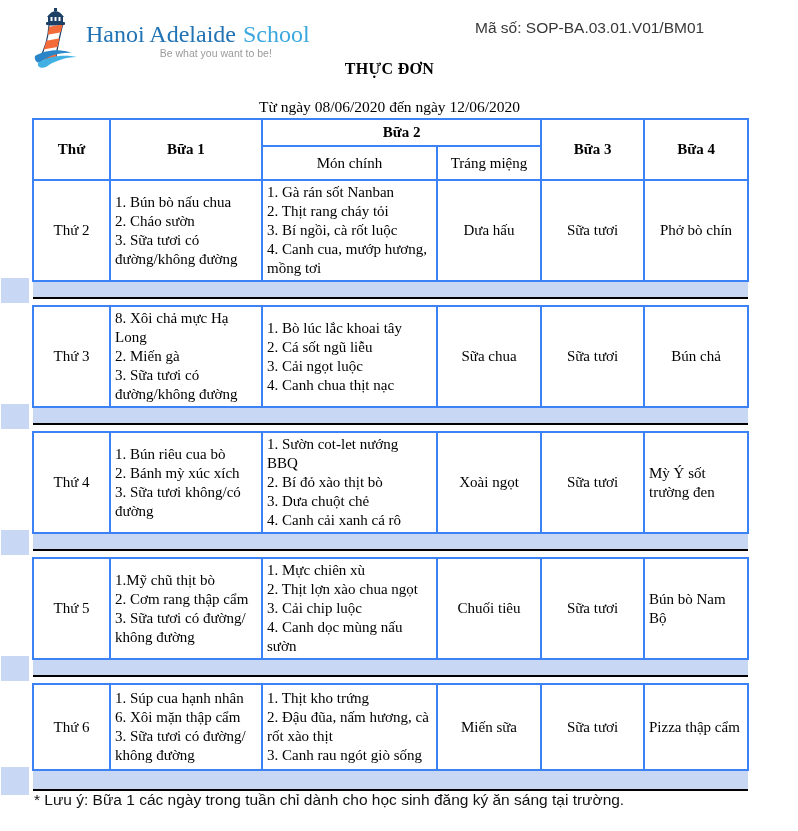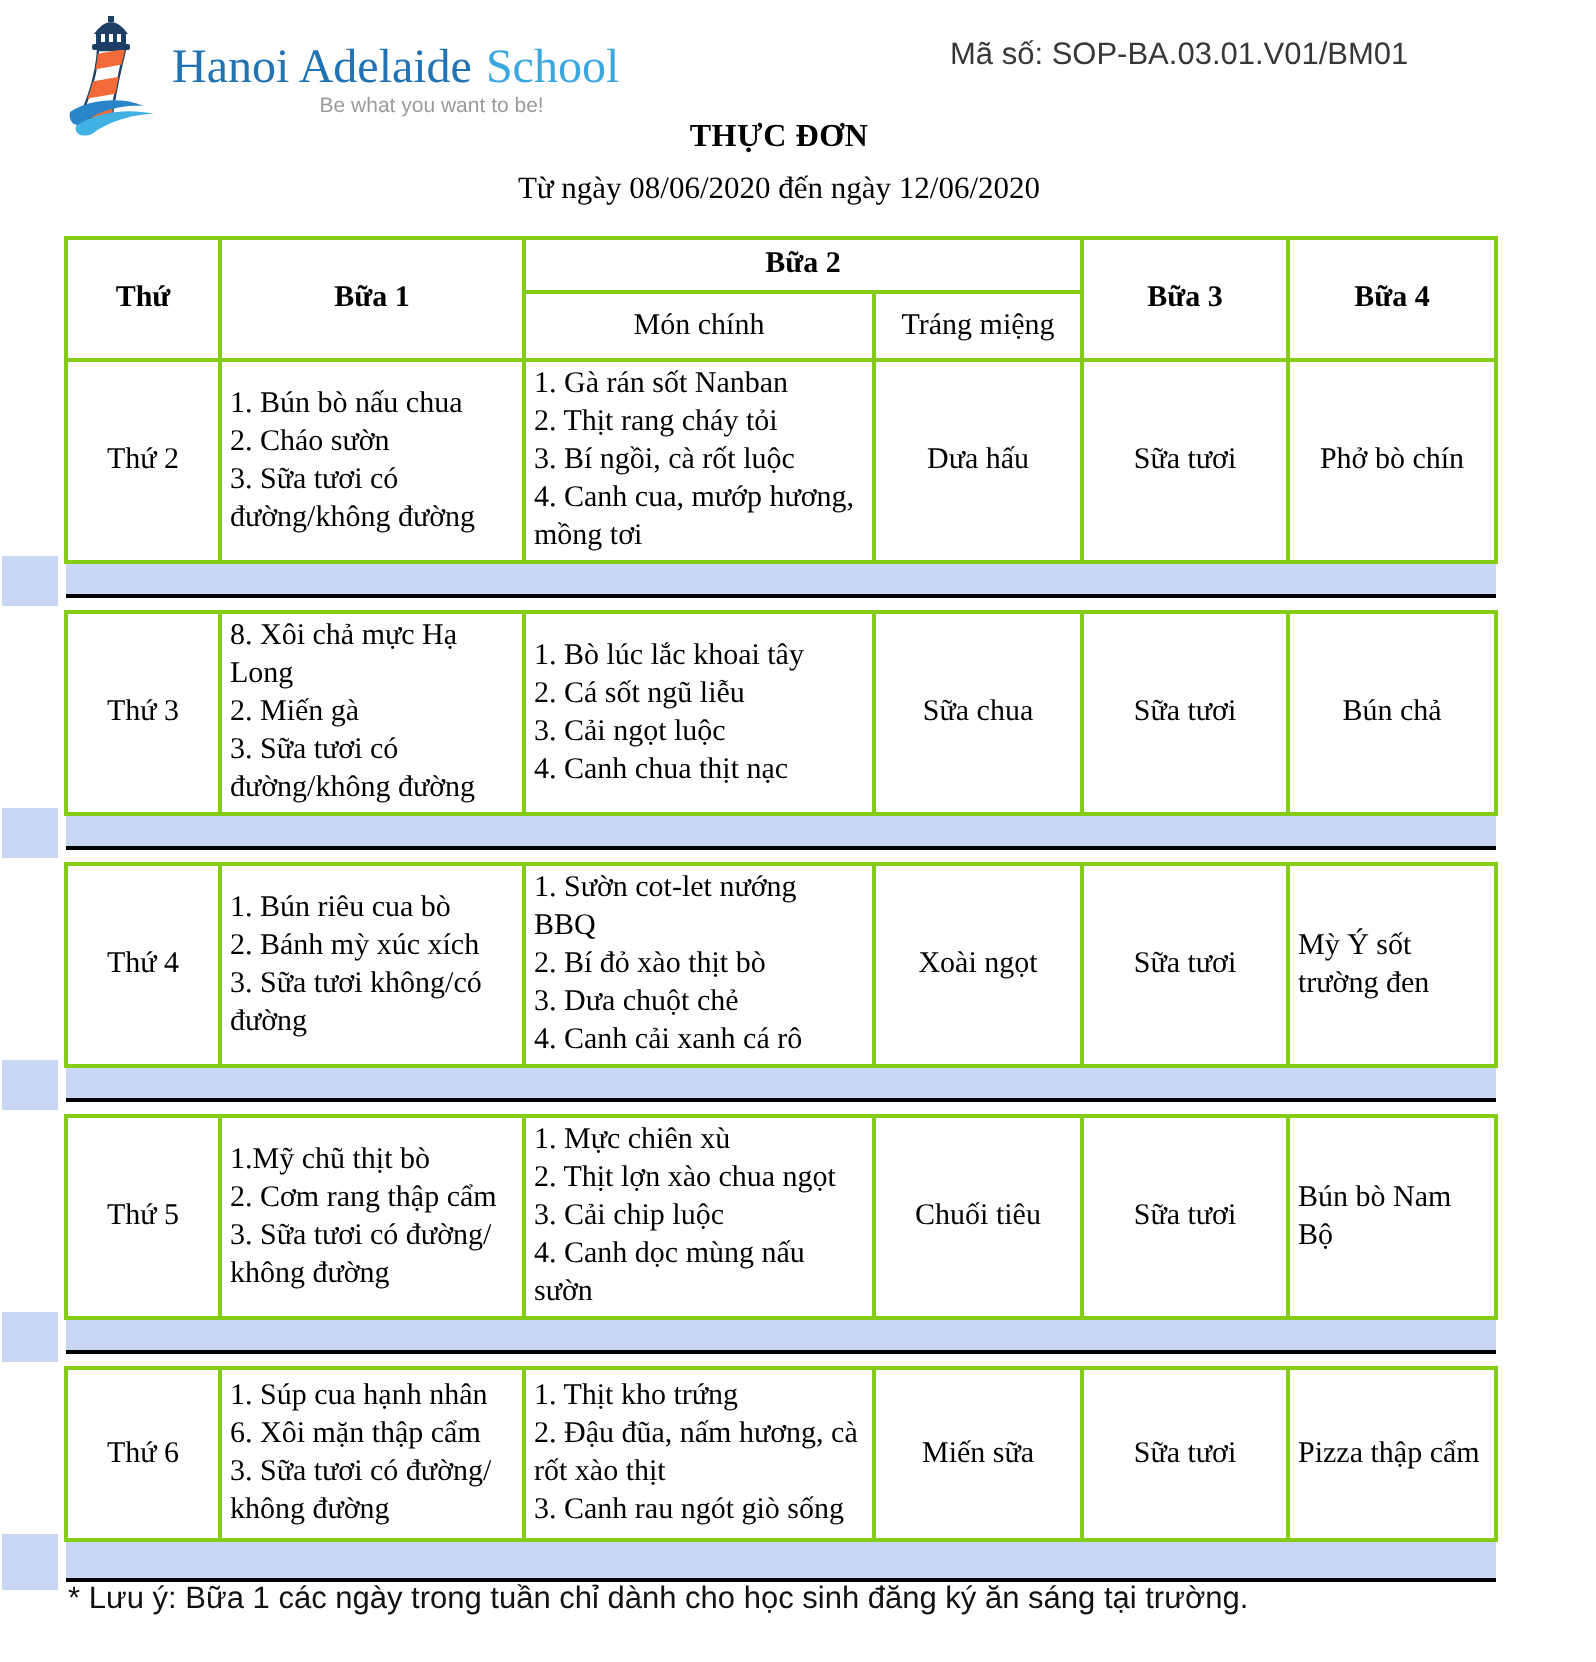--- a/index.html
+++ b/index.html
@@ -13,25 +13,25 @@
   .logo-name{font-family:"Liberation Serif",serif;font-size:24px;line-height:26px;color:#2173b4;white-space:nowrap;}
   .logo-name .sec{color:#3aa8df;margin-left:7px;}
   .logo-tagline{font-size:10.5px;color:#9b9b9b;margin-top:0px;text-align:center;padding-left:36px;}
 
   
   .doc-code{position:absolute;left:475px;top:19px;font-size:15.5px;color:#373737;}
 
   
   .title-wrap{position:absolute;left:32px;top:60px;width:715px;text-align:center;}
   .doc-title{font-family:"Liberation Serif",serif;font-weight:bold;font-size:16px;letter-spacing:.3px;}
-  .doc-subtitle{font-family:"Liberation Serif",serif;font-size:15.5px;margin-top:8px;}
+  .doc-subtitle{font-family:"Liberation Serif",serif;font-size:15.5px;margin-top:20px;}
 
   
   table.menu{position:absolute;left:32px;top:118px;width:715px;border-collapse:collapse;table-layout:fixed;}
-  table.menu td{border:2px solid #84cc16;padding:2px 4px;vertical-align:middle;
+  table.menu td{border:2px solid #3b82f6;padding:2px 4px;vertical-align:middle;
     font-family:"Liberation Serif",serif;font-size:15px;line-height:19px;white-space:pre-line;}
   td.hb{font-family:"Liberation Sans",sans-serif;font-weight:bold;font-size:16px;text-align:center;white-space:normal;}
   td.hn{font-family:"Liberation Sans",sans-serif;font-weight:normal;font-size:16px;text-align:center;white-space:normal;}
   tr.h1{height:27px;} tr.h2{height:34px;}
   tr.dr0{height:100px;} tr.dr1{height:95px;} tr.dr2{height:96px;} tr.dr3{height:92px;} tr.dr4{height:86px;}
   td.c{text-align:center;}
   td.l{text-align:left;}
   td.m4{text-align:left;padding-left:5px;}
 
   tr.sep td{height:15px;background:#c8d7f3;border-left:none;border-right:none;

